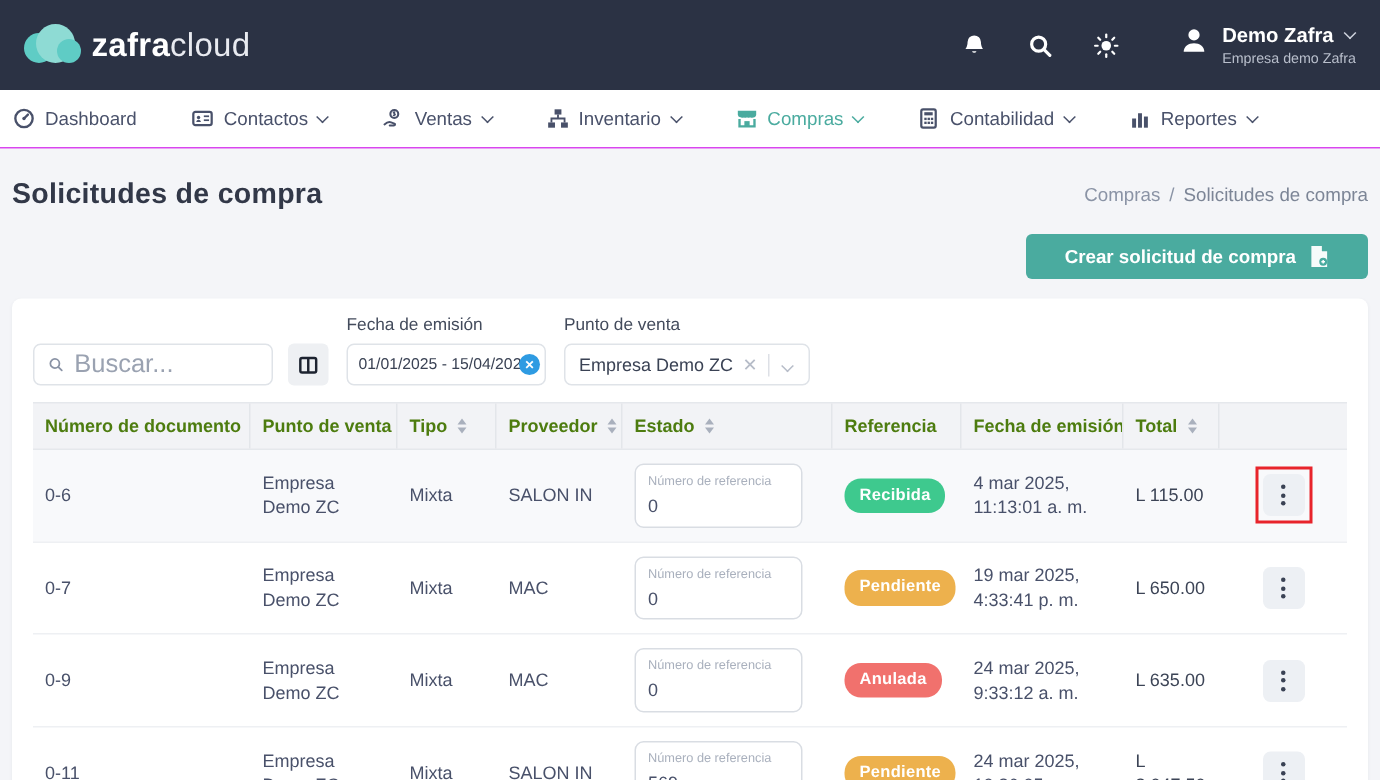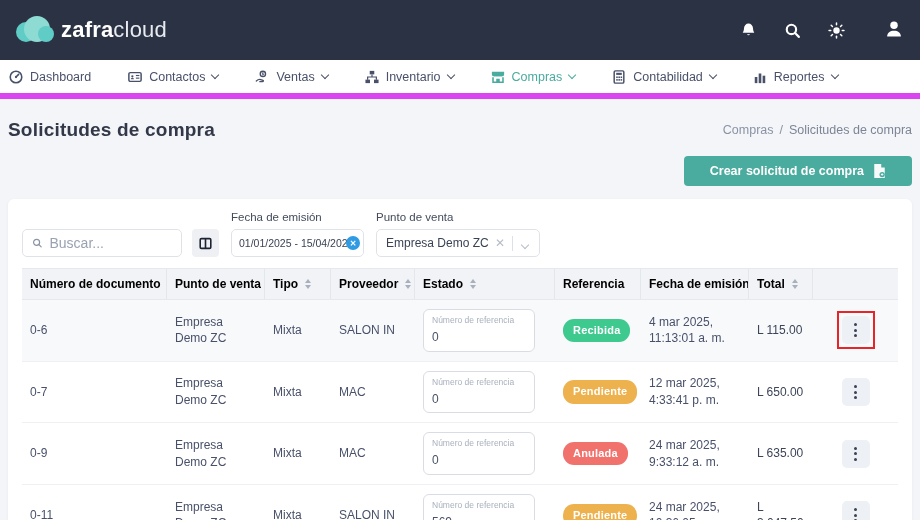--- a/index.html
+++ b/index.html
@@ -21,21 +21,21 @@
   .tico { width:20px; height:20px; display:flex; align-items:center; justify-content:center; cursor:pointer; }
   .userblock { display:flex; align-items:flex-start; gap:9px; margin-left:14px; cursor:pointer; }
   .user-avatar { margin-top:1px; }
   .user-col { display:flex; flex-direction:column; }
   .user-name { color:#fff; font-weight:700; font-size:13.5px; display:flex; align-items:center; gap:8px; }
   .user-sub { color:#b9bfcc; font-size:9.5px; margin-top:3px; }
   .chev { width:6px; height:6px; border-right:1.6px solid currentColor; border-bottom:1.6px solid currentColor; transform:rotate(45deg); margin-top:-3px; display:inline-block; }
   .chev.white { color:#cfd4de; }
 
   
-  .navbar { height:39px; background:#fff; border-bottom:6px solid #d946ef; display:flex; align-items:center; padding:0 9px; gap:37px; }
+  .navbar { height:39px; background:#fff; border-bottom:1px solid #d946ef; display:flex; align-items:center; padding:0 9px; gap:37px; }
   .nav-item { display:flex; align-items:center; gap:7px; font-size:12.5px; color:#49516a; cursor:pointer; white-space:nowrap; }
   .nav-item svg { flex:0 0 auto; }
   .nav-item.active { color:#4aab9f; }
   .nav-item .chev { color:#49516a; }
   .nav-item.active .chev { color:#4aab9f; }
 
   
   .content { padding:0 8px; }
   .title-row { display:flex; justify-content:space-between; align-items:center; padding-top:20px;text-align:center; }
   .page-title { font-size:19px; font-weight:800; color:#323848; letter-spacing:.2px; }
@@ -45,39 +45,39 @@
   .create-btn { background:#4aab9f; border:none; color:#fff; font-weight:700; font-size:12.5px;
     padding:8px 26px; border-radius:4px; display:flex; align-items:center; gap:9px; cursor:pointer;
     font-family:inherit; }
 
   
   .card { margin-top:13px; background:#fff; border-radius:6px; box-shadow:0 1px 3px rgba(40,50,70,.06);
     padding:12px 14px; height:330px; overflow:hidden; }
 
   .filters { display:flex; align-items:flex-end; gap:12px; }
   .search-box { width:160px; height:28px; border:1px solid #dfe3e8; border-radius:5px; display:flex; align-items:center; padding:0 9px; gap:7px; background:#fff; }
-  .search-box input { border:none; outline:none; width:100%; font-size:14px; color:#49516a; font-family:inherit; }
+  .search-box input { border:none; outline:none; width:100%; font-size:17px; color:#49516a; font-family:inherit; }
   .search-box input::placeholder { color:#9aa2b1; }
   .col-btn { width:27px; height:28px; background:#eef0f3; border:none; border-radius:4px; display:flex; align-items:center; justify-content:center; cursor:pointer; margin-left:-2px; }
   .fgroup { display:flex; flex-direction:column; }
   .flabel { font-size:11.5px; color:#434b5c; margin-bottom:6px; }
   .date-box { width:133px; height:28px; border:1px solid #dfe3e8; border-radius:5px; display:flex; align-items:center; padding:0 14px 0 7px; position:relative; background:#fff; cursor:pointer; }
   .date-box .dval { font-size:10.5px; color:#3a4254; white-space:nowrap; }
   .clear-badge { position:absolute; right:3px; top:50%; transform:translateY(-50%); width:14px; height:14px; border-radius:50%; background:#2e9be2; color:#fff; font-size:8px; display:flex; align-items:center; justify-content:center; cursor:pointer; font-weight:700; }
   .select-box { width:164px; height:28px; border:1px solid #dfe3e8; border-radius:5px; display:flex; align-items:center; padding:0 9px; background:#fff; cursor:pointer; }
   .select-box .sval { font-size:12px; color:#3a4254; flex:1; white-space:nowrap; overflow:hidden; }
   .sel-x { color:#b6bcc8; font-size:12px; cursor:pointer; padding:0 7px 0 2px; }
   .sel-div { width:1px; height:15px; background:#dde0e6; }
   .sel-chev { color:#b6bcc8; padding-left:9px; padding-right:2px; }
 
   
   .table { margin-top:11px; }
   .thead, .trow { display:grid; grid-template-columns:145px 98px 66px 84px 140px 86px 108px 64px 1fr; }
   .thead { background:#f2f3f6; border-top:1px solid #e5e8ec; border-bottom:1px solid #e5e8ec; }
-  .th { padding:7px 8px; font-weight:700; font-size:12px; color:#000000; display:flex; align-items:center; gap:7px; border-right:1px solid #e3e6ea; cursor:pointer; white-space:nowrap; overflow:hidden; }
+  .th { padding:7px 8px; font-weight:700; font-size:12px; color:#4d7c0f; display:flex; align-items:center; gap:7px; border-right:1px solid #e3e6ea; cursor:pointer; white-space:nowrap; overflow:hidden; }
   .th:last-child { border-right:none; cursor:default; }
   .sort { display:inline-flex; flex-direction:column; gap:2px; }
   .sort::before { content:""; border:3px solid transparent; border-bottom:4px solid #a9b0bd; }
   .sort::after  { content:""; border:3px solid transparent; border-top:4px solid #a9b0bd; }
   .trow { border-bottom:1px solid #eef0f3; align-items:center; min-height:61px; padding:9px 0; }
   .trow.hover-tint { background:#f8f9fb; }
   .td { padding:0 8px; font-size:12px; color:#49516a; line-height:1.4; }
   .ref-box { width:112px; border:1px solid #d9dde3; border-radius:6px; padding:5px 8px; background:#fff; cursor:text; }
   .ref-label { font-size:8.5px; color:#a9b0bd; white-space:nowrap; overflow:hidden; }
   .ref-value { font-size:12px; color:#49516a; margin-top:2px; }
@@ -128,20 +128,27 @@
           </g>
         </svg>
     </span>
     <div class="userblock">
       <span class="user-avatar">
         <svg width="20" height="20" viewBox="0 0 16 16">
             <circle cx="8" cy="5" r="3" fill="#fff"></circle>
             <path fill="#fff" d="M2.5 14c0-3 2.5-4.6 5.5-4.6s5.5 1.6 5.5 4.6z"></path>
           </svg>
       </span>
+      <span class="user-col">
+        <span class="user-name">
+            <span>Demo Zafra</span>
+            <span class="chev white"></span>
+          </span>
+        <span class="user-sub">Empresa demo Zafra</span>
+      </span>
     </div>
   </div>
 </div>
 
 <div class="navbar">
   <div class="nav-item">
     <svg width="14" height="14" viewBox="0 0 16 16">
         <circle cx="8" cy="8" r="6.6" fill="none" stroke="#49516a" stroke-width="1.8"></circle>
         <line x1="8" y1="8" x2="11" y2="5" stroke="#49516a" stroke-width="1.8" stroke-linecap="round"></line>
         <circle cx="8" cy="8" r="1.3" fill="#49516a"></circle>
@@ -332,21 +339,21 @@
         <div class="td">Empresa Demo ZC</div>
         <div class="td">Mixta</div>
         <div class="td">MAC</div>
         <div class="td">
             <div class="ref-box">
               <div class="ref-label">Número de referencia</div>
               <div class="ref-value">0</div>
             </div>
           </div>
         <div class="td"><span class="badge" style="background-color: rgb(237, 177, 77);">Pendiente</span></div>
-        <div class="td">12 mar 2025, 4:33:41 p. m.</div>
+        <div class="td">19 mar 2025, 4:33:41 p. m.</div>
         <div class="td total">L 650.00</div>
         <div class="td actions">
             <button class="kebab">
               <i></i>
               <i></i>
               <i></i>
             </button>
           </div>
       </div>
 

